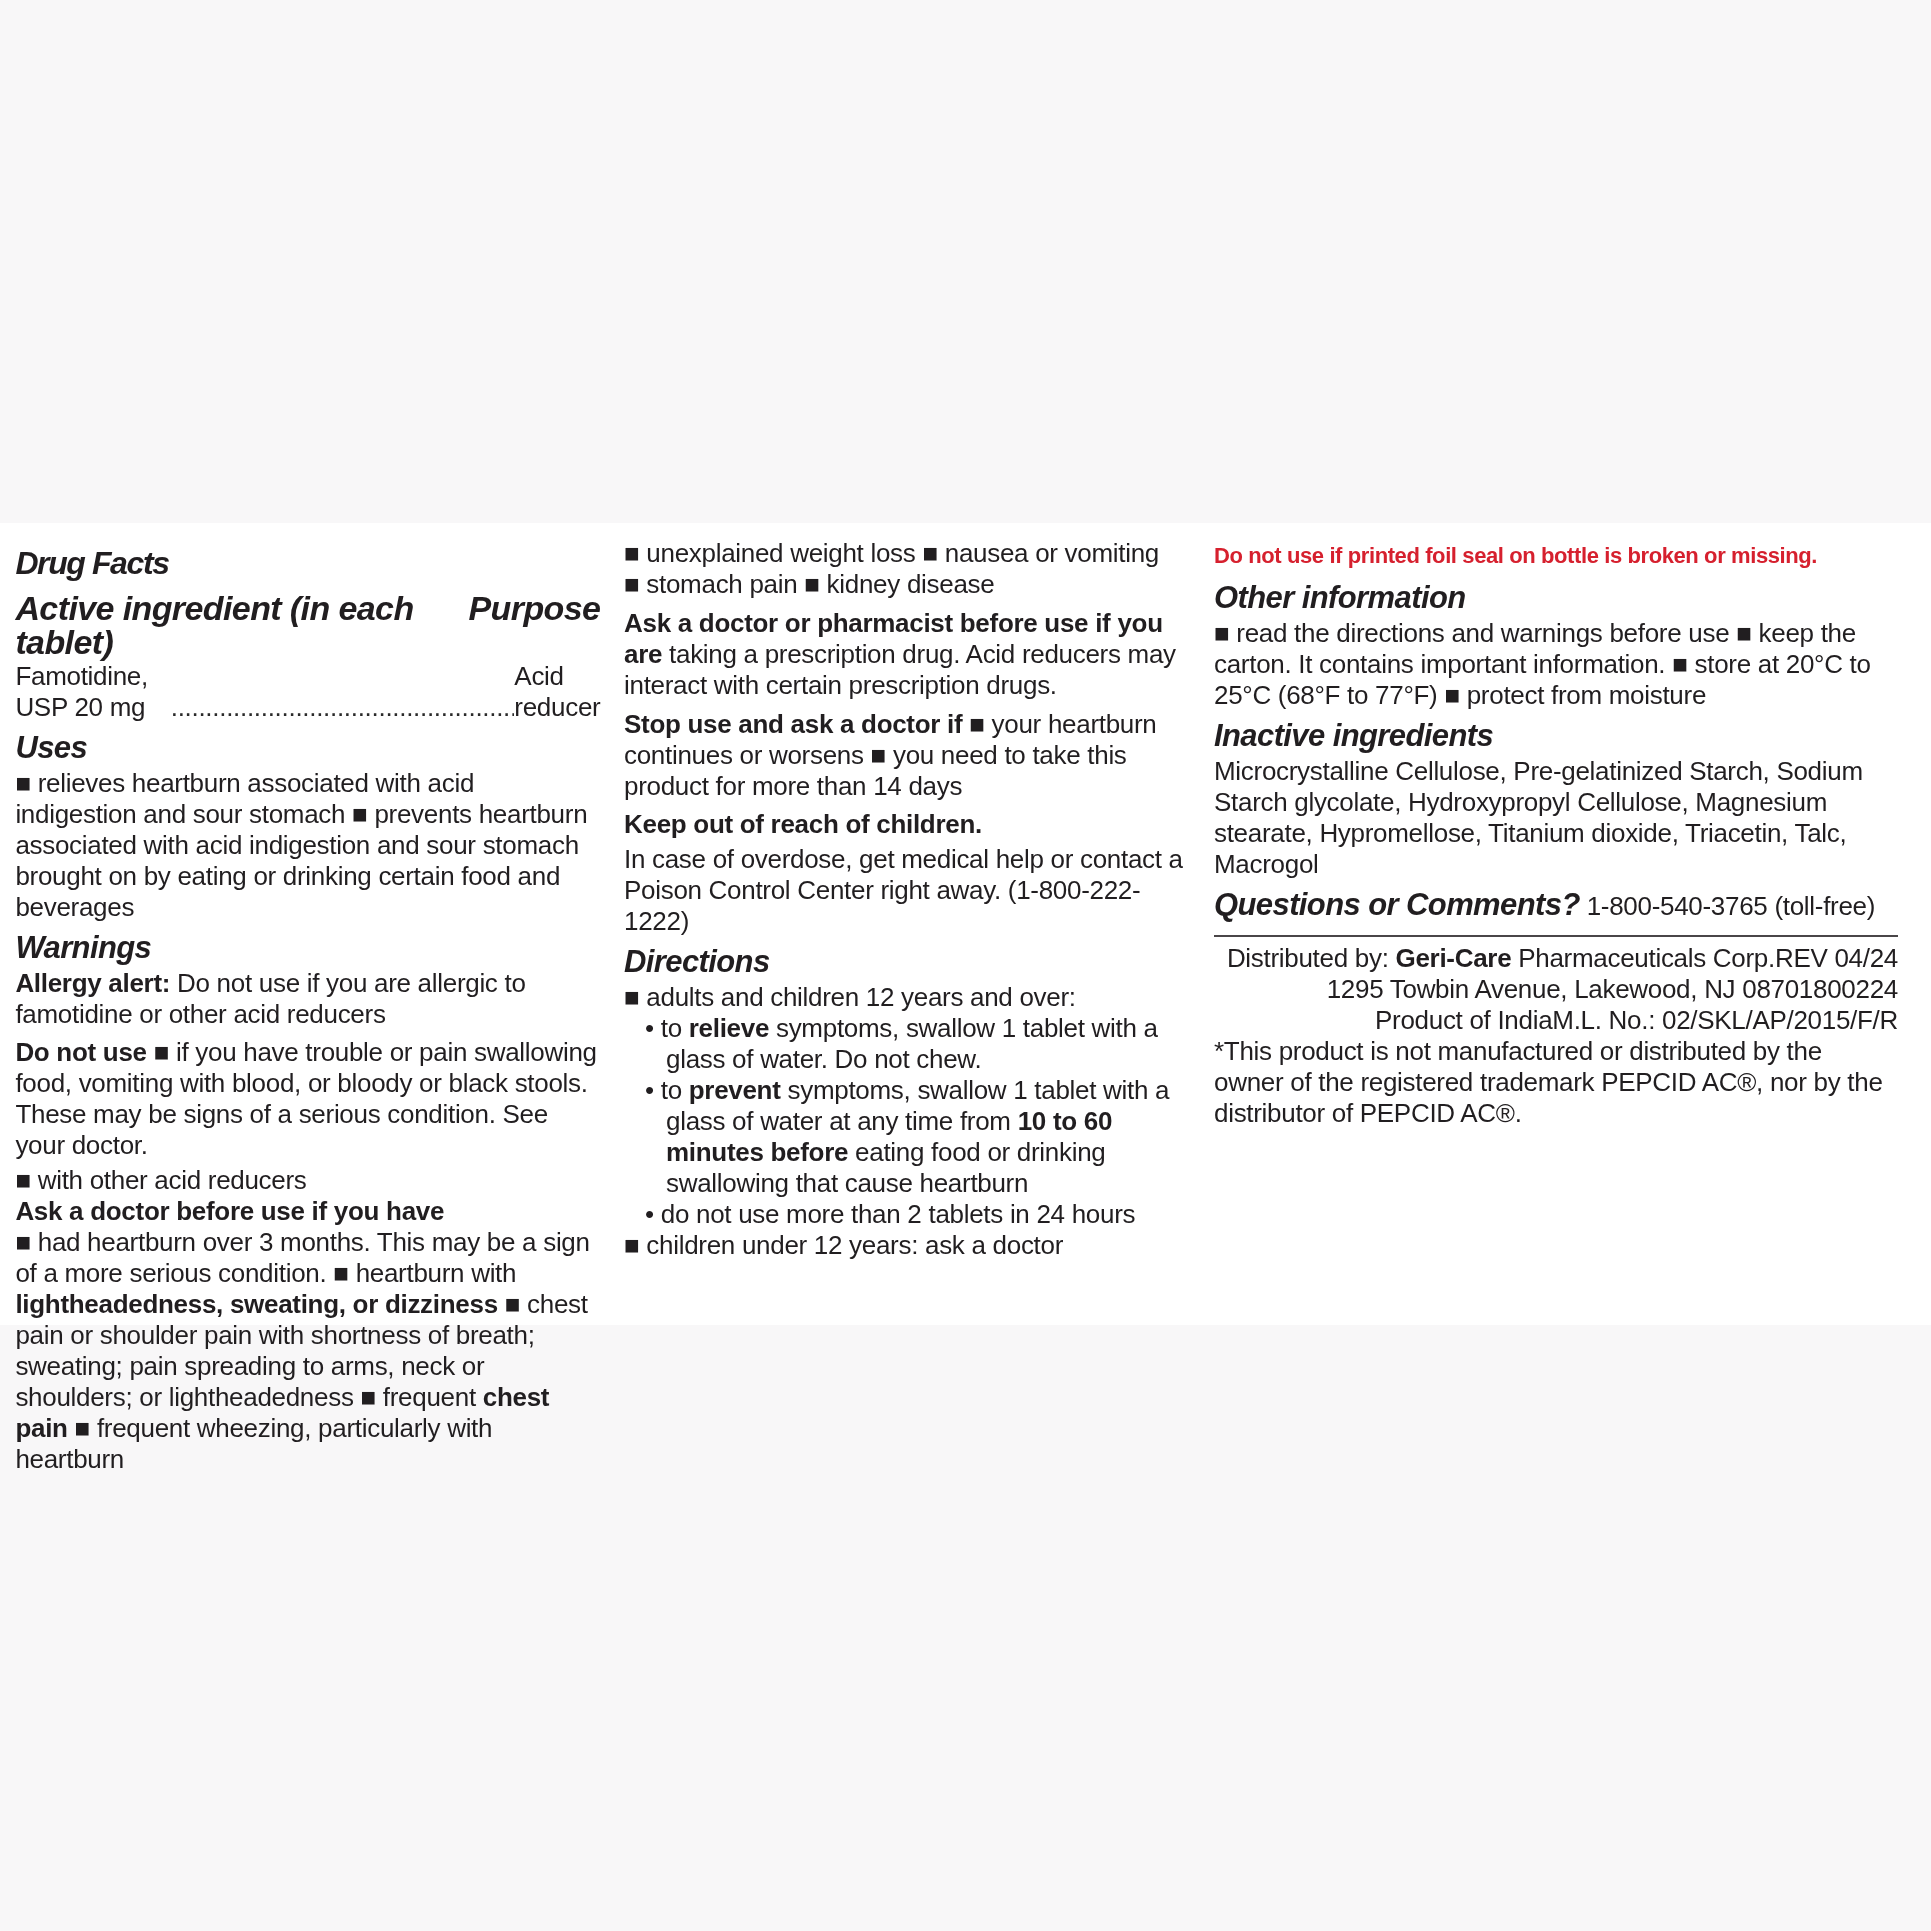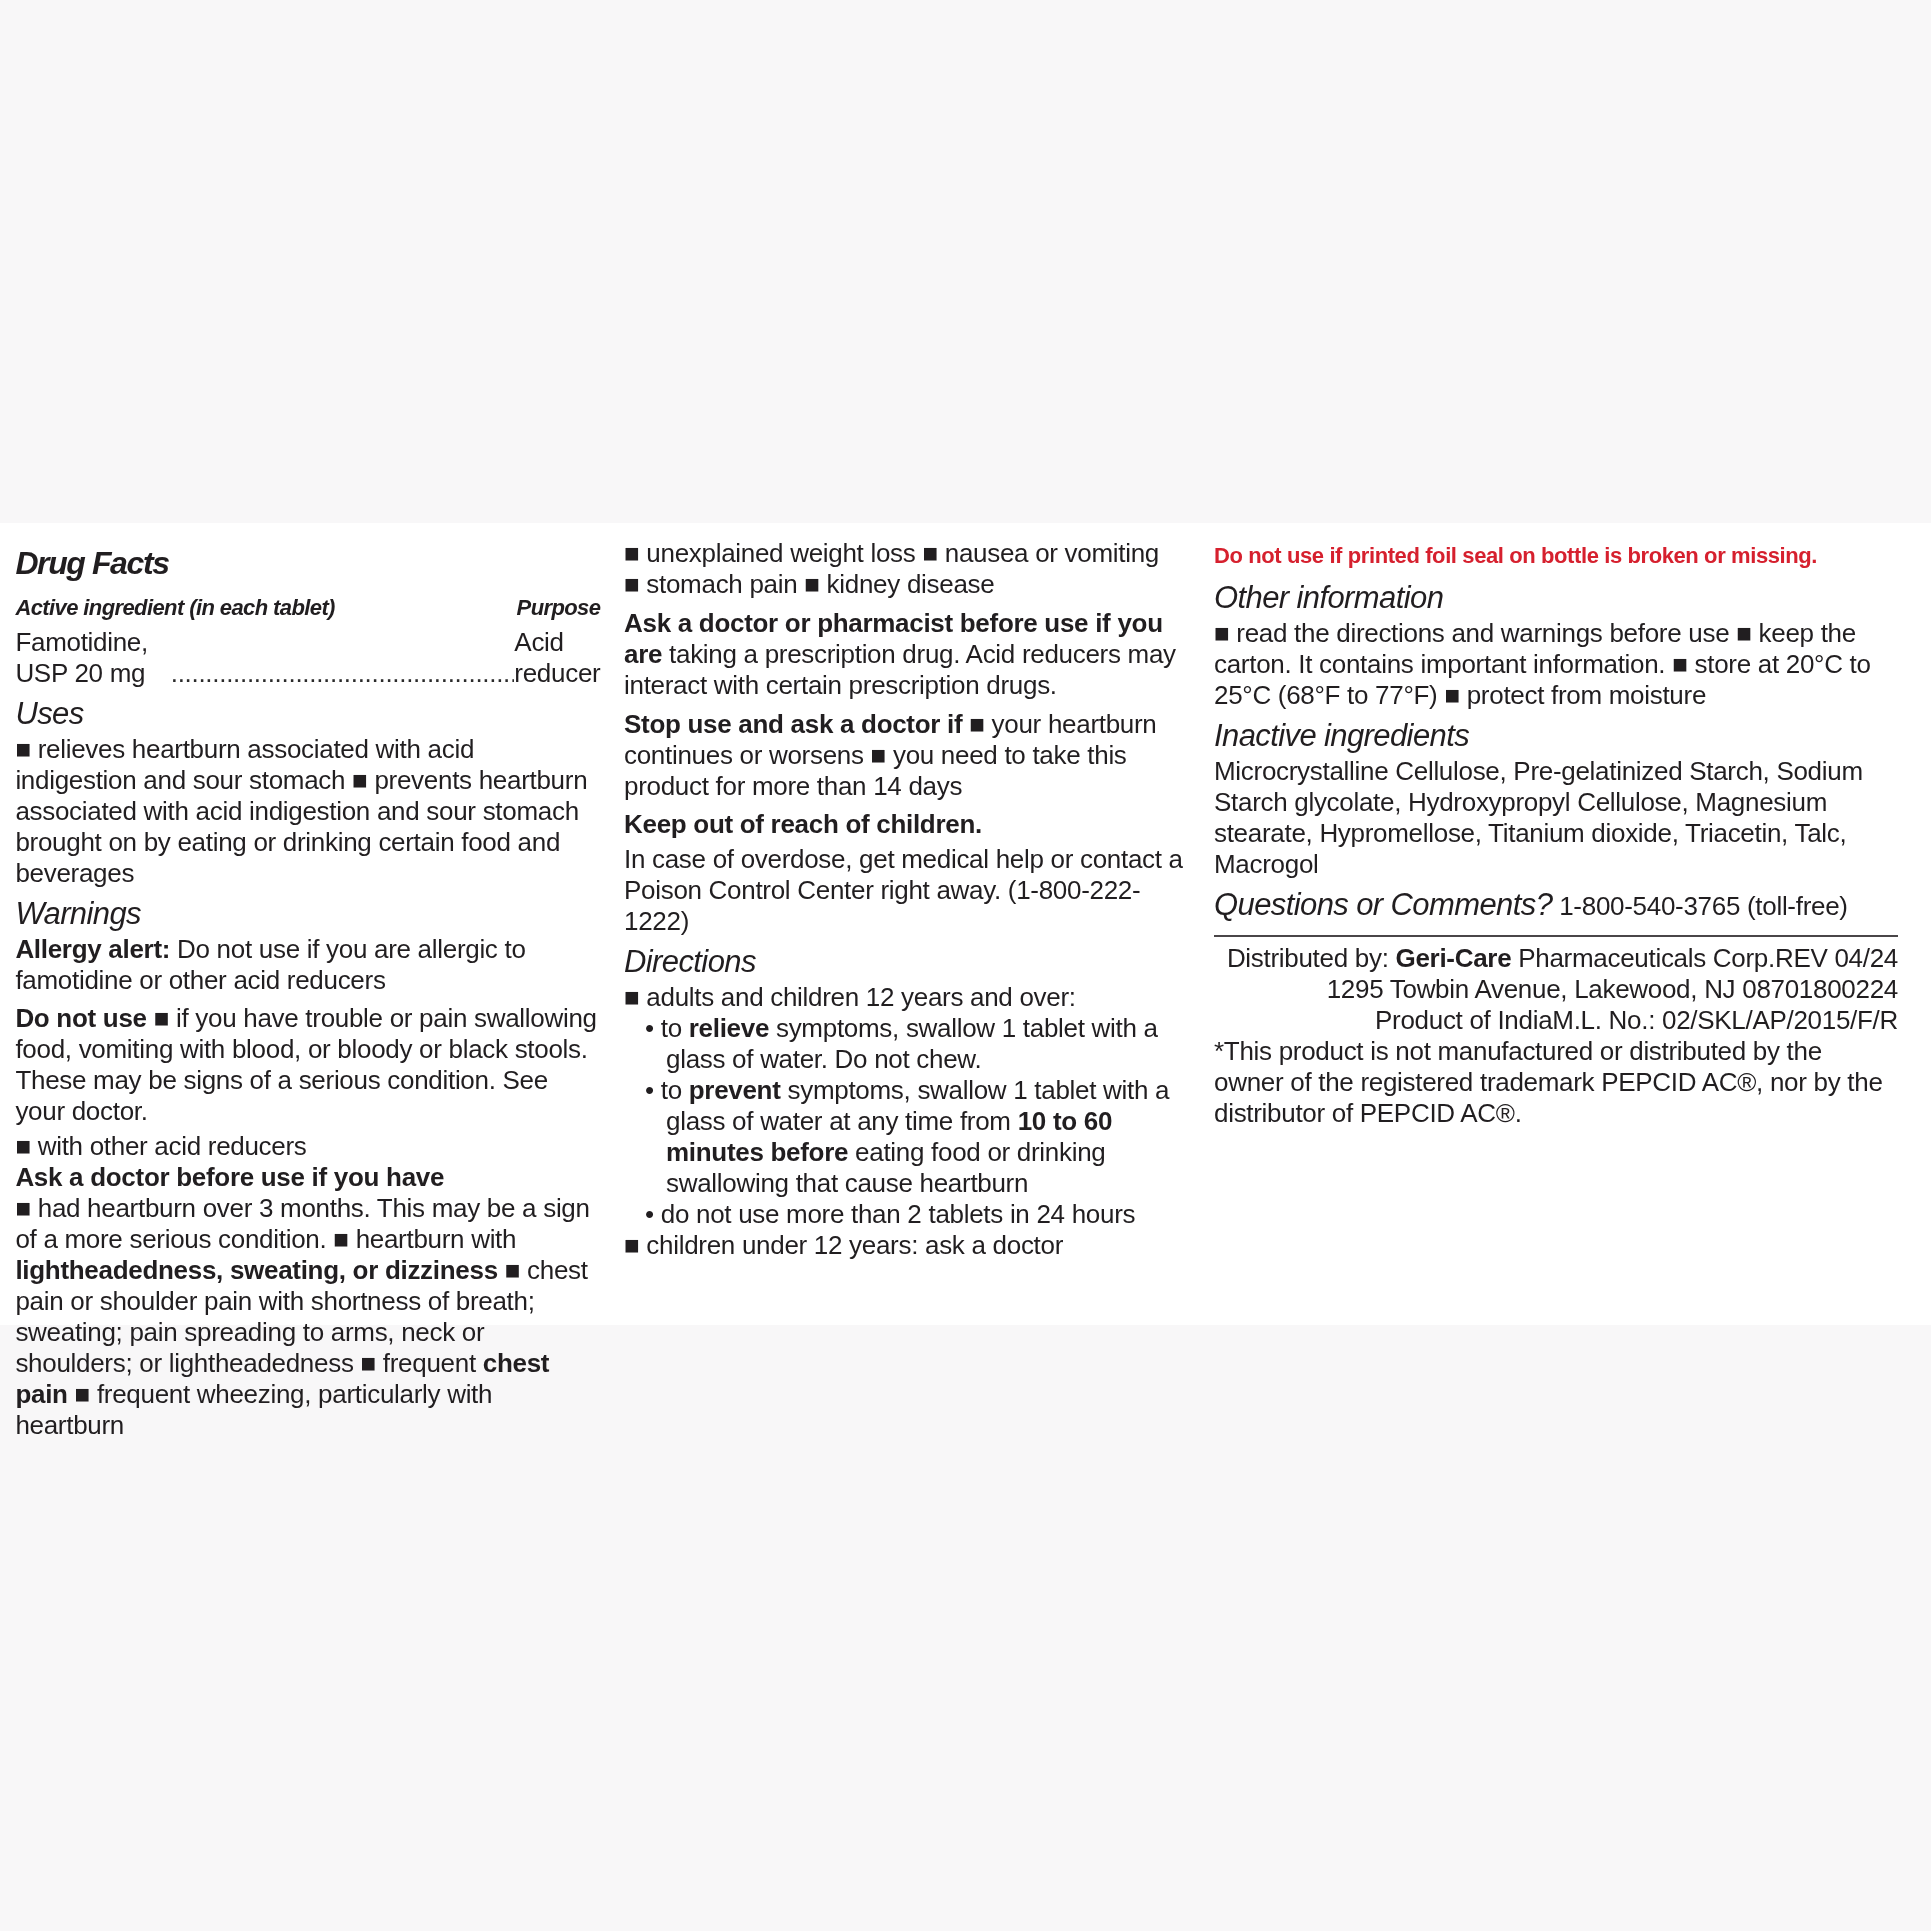--- a/index.html
+++ b/index.html
@@ -4,23 +4,23 @@
 <style>
   html,body{margin:0;padding:0;background:#f8f7f8;}
   .canvas{position:relative;width:1931px;height:1931px;background:#f8f7f8;
           font-family:"Liberation Sans","DejaVu Sans",sans-serif;color:#211e20;}
   .band{position:absolute;left:0;top:523px;width:1931px;height:802px;background:#ffffff;}
   .col{position:absolute;top:15.4px;font-size:26px;line-height:31px;letter-spacing:-0.3px;}
   .col1{left:15.4px;width:585px;}
   .col2{left:624px;width:575px;}
   .col3{left:1214px;width:684px;}
   .df-title{font-size:32px;line-height:50px;font-weight:bold;font-style:italic;letter-spacing:-1.4px;}
-  .h2{font-size:31px;line-height:36px;font-weight:normal;font-style:italic;letter-spacing:-0.6px;margin:6.8px 0 1.9px;}
+  .h2{font-size:31px;line-height:36px;font-weight:bold;font-style:italic;letter-spacing:-0.6px;margin:6.8px 0 1.9px;}
   .subhead{display:flex;justify-content:space-between;align-items:baseline;
-           font-size:22px;line-height:34px;font-weight:bold;font-style:italic;letter-spacing:-0.6px;margin-top:2.9px;}
+           font-size:34px;line-height:34px;font-weight:bold;font-style:italic;letter-spacing:-0.6px;margin-top:2.9px;}
   .leader-row{display:flex;align-items:flex-end;margin-top:1.9px;}
   .leader{flex:1 1 auto;overflow:hidden;white-space:nowrap;color:#2a2a2a;}
   .para{margin:3.9px 0;}
   .tight{margin:0;}
   .gap{margin-top:7.7px;}
   .b{font-weight:bold;}
   .sub-item{margin-left:21px;padding-left:21px;text-indent:-21px;}
   .red-warning{color:#d6202e;font-weight:bold;font-size:22px;line-height:35px;letter-spacing:-0.4px;}
   .rule{border:none;border-top:2.9px solid #4a4648;margin:11.6px 0 5.8px 0;height:0;}
   .drow{display:flex;justify-content:flex-end;align-items:baseline;}

